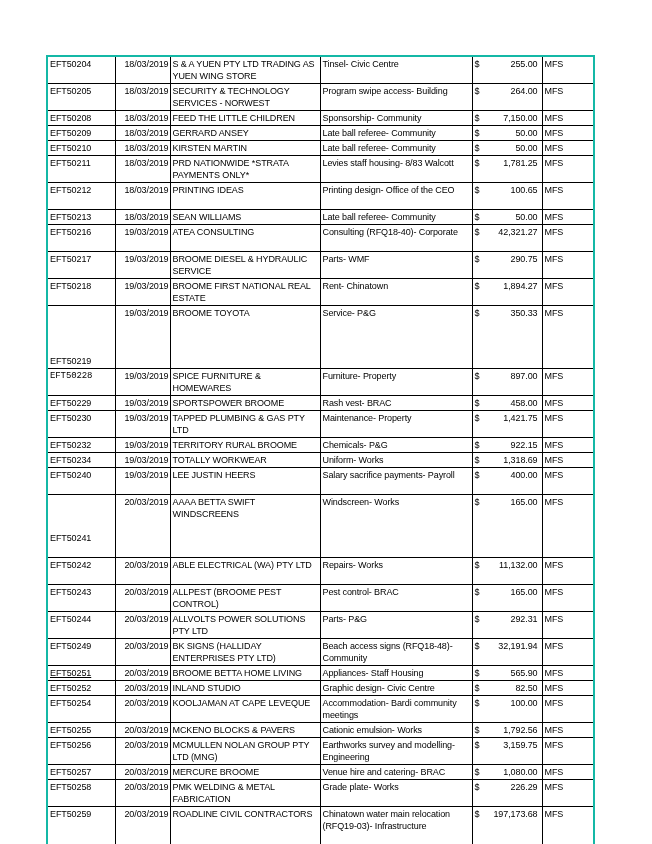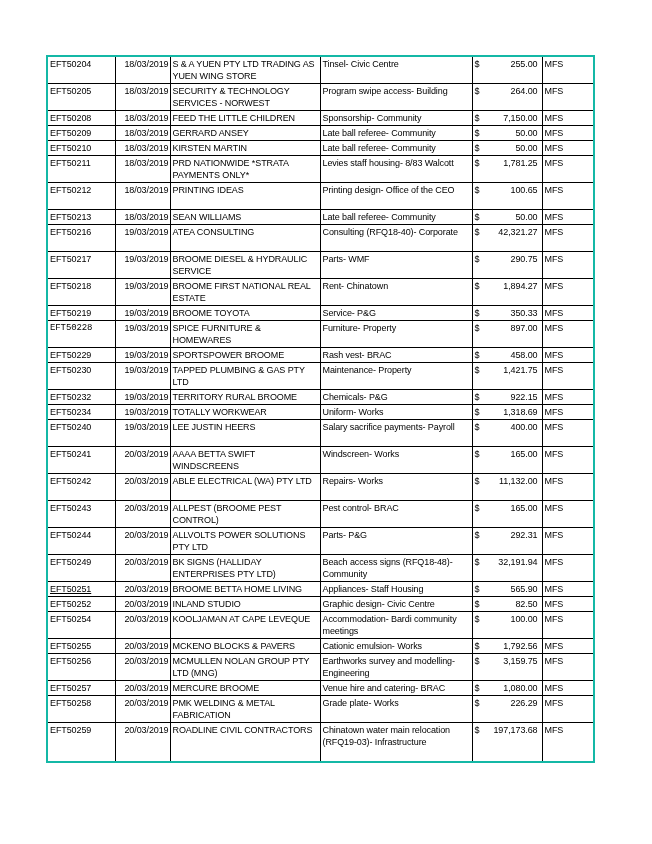--- a/index.html
+++ b/index.html
@@ -328,21 +328,21 @@
         <span class="val">1,894.27</span>
       </div>
     </td>
     <td class="c-code">
             <div class="cin">MFS</div>
           </td>
   </tr>
 
   <tr>
     <td class="c-eft">
-            <div class="cin" style="min-height: 12px;">EFT50219</div>
+            <div class="cin" style="min-height: 12px; margin-top: 48px;">EFT50219</div>
           </td>
     <td class="c-date">
             <div class="cin">19/03/2019</div>
           </td>
     <td class="c-payee">
             <div class="cin">BROOME TOYOTA</div>
           </td>
     <td class="c-desc">
             <div class="cin">Service- P&amp;G</div>
           </td>
@@ -496,21 +496,21 @@
         <span class="val">400.00</span>
       </div>
     </td>
     <td class="c-code">
             <div class="cin">MFS</div>
           </td>
   </tr>
 
   <tr>
     <td class="c-eft">
-            <div class="cin" style="min-height: 24px;">EFT50241</div>
+            <div class="cin" style="min-height: 24px; margin-top: 36px;">EFT50241</div>
           </td>
     <td class="c-date">
             <div class="cin">20/03/2019</div>
           </td>
     <td class="c-payee">
             <div class="cin">AAAA BETTA SWIFT WINDSCREENS</div>
           </td>
     <td class="c-desc">
             <div class="cin">Windscreen- Works</div>
           </td>

